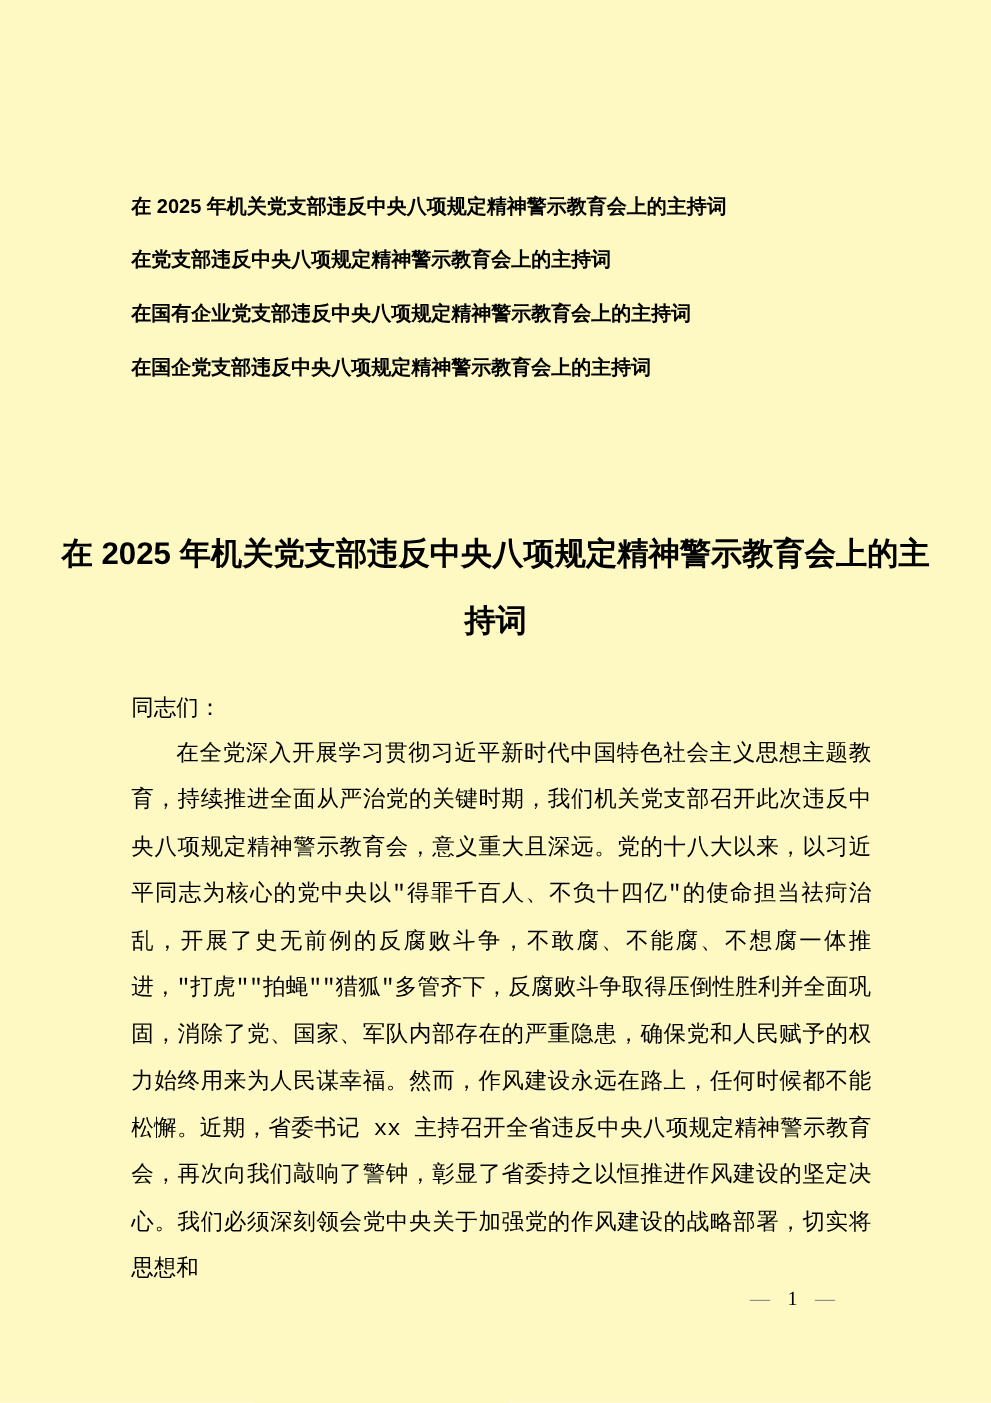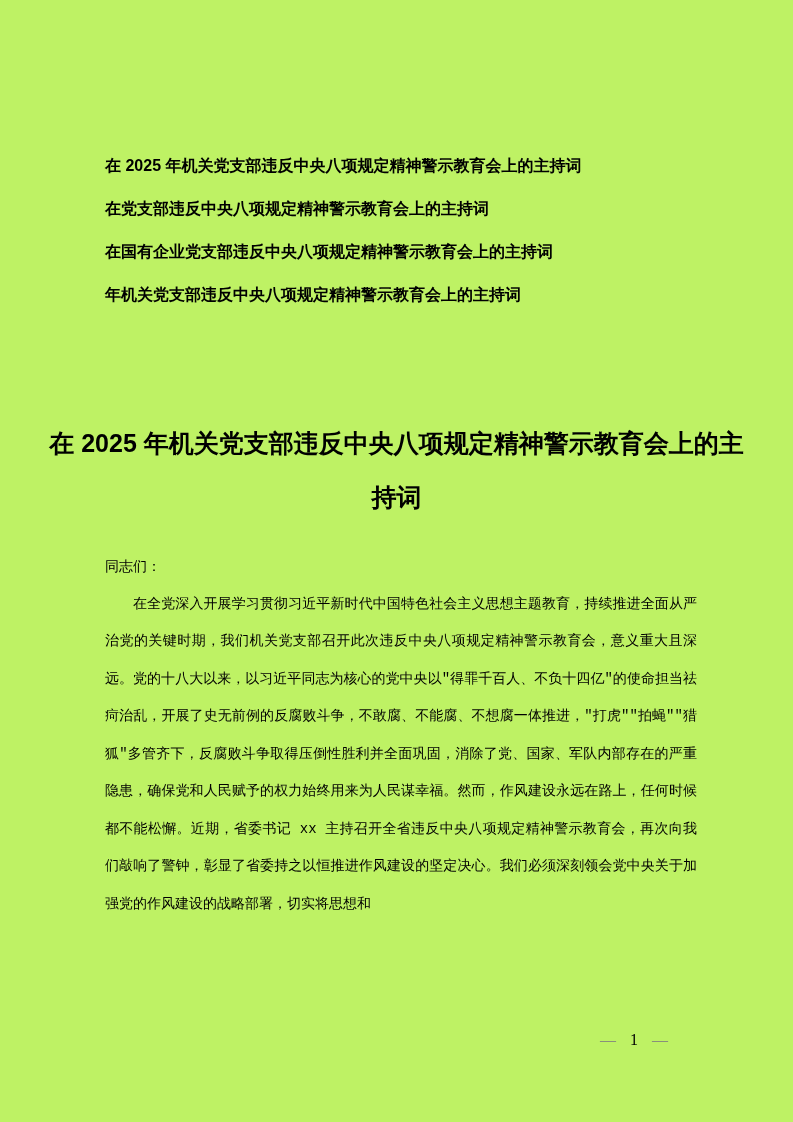--- a/index.html
+++ b/index.html
@@ -8,21 +8,21 @@
     height: 1122px;
     background: #ffffff;
     position: relative;
     font-family: "Liberation Serif", serif;
     color: #000000;
     overflow: hidden;
   }
   .page {
     position: absolute;
     inset: 0;
-    background: #bef264;
+    background: #fef9c3;
     padding-left: 46px;
   }
   
   .title-list {
     position: absolute;
     left: 105px;
     right: 90px;
     top: 155px;
   }
   .title-item {
@@ -49,21 +49,21 @@
     color: #000000;
   }
   
   .doc-body {
     position: absolute;
     left: 105px;
     width: 592px;
     top: 548px;
     font-family: "Liberation Serif", serif;
     font-weight: 400;
-    font-size: 14px;
+    font-size: 18px;
     line-height: 37.5px;
     text-align: justify;
     color: #000000;
   }
   .doc-body p { margin: 0; }
   .para-indent { text-indent: 2em; font-family: Liberation Mono, monospace; }
   
   .page-number {
     position: absolute;
     top: 1030px;
@@ -79,21 +79,21 @@
 </style>
 </head>
 <body>
 
 <div class="page">
 
   <div class="title-list">
     <p class="title-item">在 2025 年机关党支部违反中央八项规定精神警示教育会上的主持词</p>
     <p class="title-item">在党支部违反中央八项规定精神警示教育会上的主持词</p>
     <p class="title-item">在国有企业党支部违反中央八项规定精神警示教育会上的主持词</p>
-    <p class="title-item">年机关党支部违反中央八项规定精神警示教育会上的主持词</p>
+    <p class="title-item">在国企党支部违反中央八项规定精神警示教育会上的主持词</p>
   </div>
 
   <h1 class="doc-heading">在 2025 年机关党支部违反中央八项规定精神警示教育会上的主持词</h1>
 
   <div class="doc-body">
     <p class="salutation">同志们：</p>
     <p class="para-indent">在全党深入开展学习贯彻习近平新时代中国特色社会主义思想主题教育，持续推进全面从严治党的关键时期，我们机关党支部召开此次违反中央八项规定精神警示教育会，意义重大且深远。党的十八大以来，以习近平同志为核心的党中央以"得罪千百人、不负十四亿"的使命担当祛疴治乱，开展了史无前例的反腐败斗争，不敢腐、不能腐、不想腐一体推进，"打虎""拍蝇""猎狐"多管齐下，反腐败斗争取得压倒性胜利并全面巩固，消除了党、国家、军队内部存在的严重隐患，确保党和人民赋予的权力始终用来为人民谋幸福。然而，作风建设永远在路上，任何时候都不能松懈。近期，省委书记 xx 主持召开全省违反中央八项规定精神警示教育会，再次向我们敲响了警钟，彰显了省委持之以恒推进作风建设的坚定决心。我们必须深刻领会党中央关于加强党的作风建设的战略部署，切实将思想和</p>
   </div>
 
   <div class="page-number">

